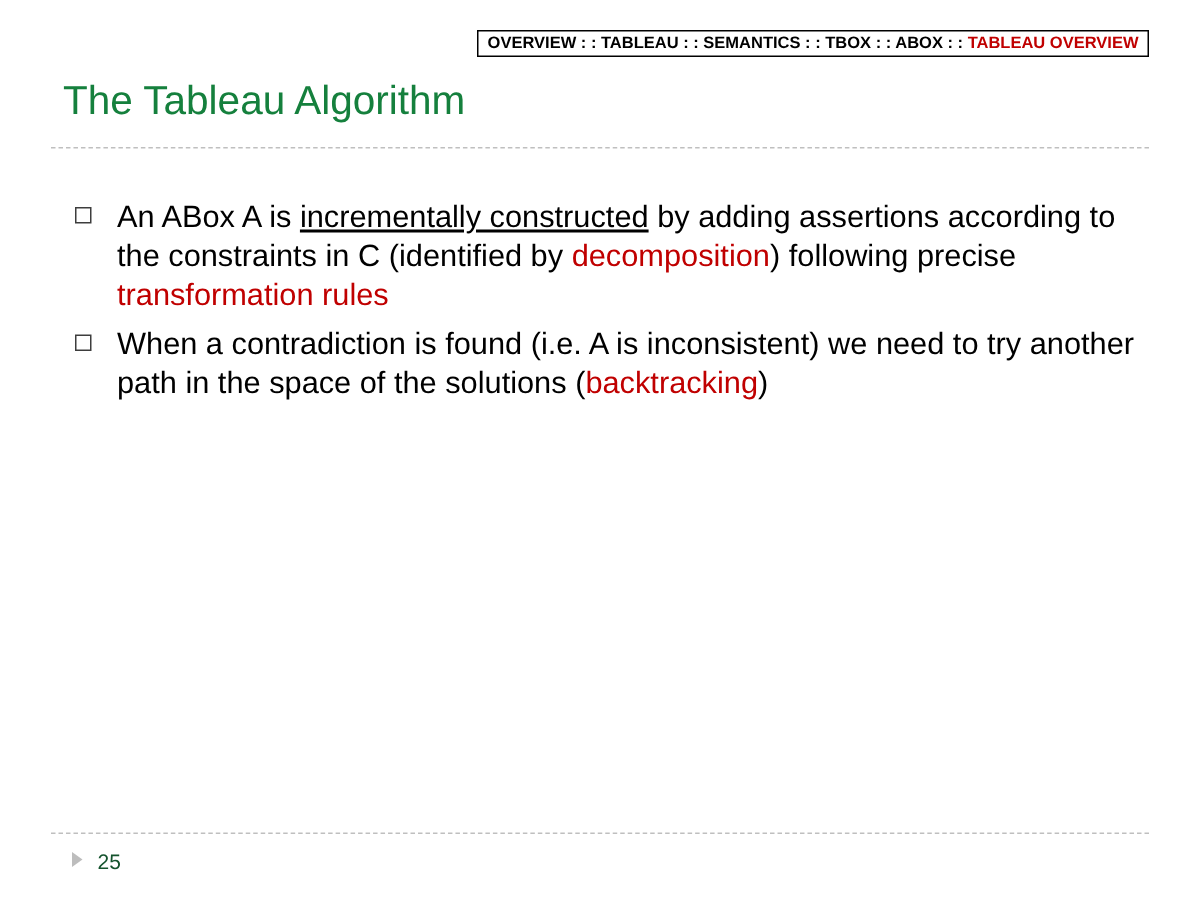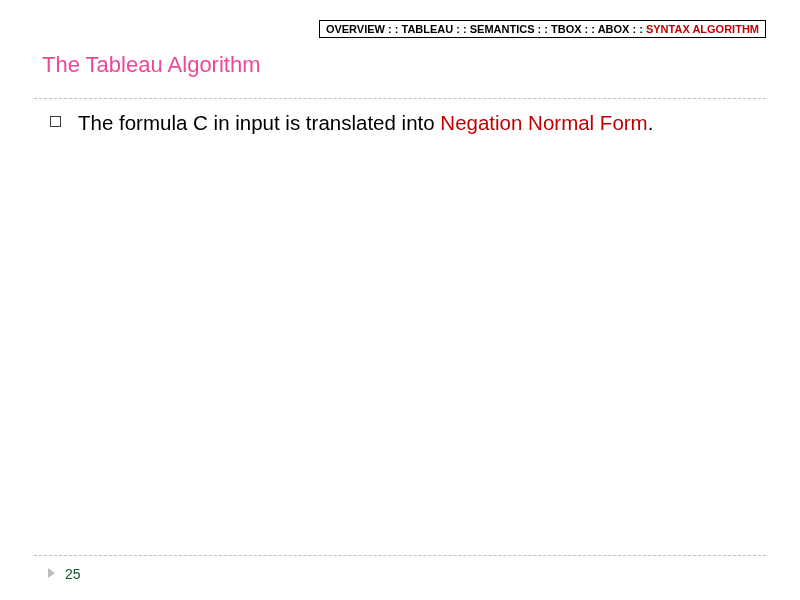--- a/index.html
+++ b/index.html
@@ -27,23 +27,23 @@
     font-size: 11px;
     font-weight: 700;
     white-space: nowrap;
   }
   .breadcrumb .sep { font-weight: 700; }
   .breadcrumb .active { color: #c00000; }
   .title {
     position: absolute;
     left: 42px;
     top: 52px;
-    font-size: 22px;
+    font-size: 27px;
     font-weight: 400;
-    color: #ec4899;
+    color: #15803d;
   }
   .hr-dashed {
     position: absolute;
     left: 34px;
     right: 34px;
     border: none;
     border-top: 1px dashed #bfbfbf;
     margin: 0;
   }
   .hr-top { top: 98px; }
@@ -98,35 +98,36 @@
     vertical-align: 1px;
     margin-right: 10px;
   }
 </style>
 </head>
 <body>
 
 <div class="slide">
 
   <div class="breadcrumb">
-    <span>OVERVIEW</span><span class="sep"> : : </span><span>TABLEAU</span><span class="sep"> : : </span><span>SEMANTICS</span><span class="sep"> : : </span><span>TBOX</span><span class="sep"> : : </span><span>ABOX</span><span class="sep"> : : </span><span class="active">SYNTAX ALGORITHM</span>
+    <span>OVERVIEW</span><span class="sep"> : : </span><span>TABLEAU</span><span class="sep"> : : </span><span>SEMANTICS</span><span class="sep"> : : </span><span>TBOX</span><span class="sep"> : : </span><span>ABOX</span><span class="sep"> : : </span><span class="active">TABLEAU OVERVIEW</span>
   </div>
 
   <div class="title">The Tableau Algorithm</div>
 
   <hr class="hr-dashed hr-top">
 
   <div class="content">
+    <div class="block-gap"></div>
     <ul>
       <li>
-        <span>The formula C in input is translated into </span><span class="red">Negation Normal Form</span><span>.</span>
+        <span>An ABox A is </span><span class="u">incrementally constructed</span><span> by adding assertions according to the constraints in C (identified by </span><span class="red">decomposition</span><span>) following precise </span><span class="red">transformation rules</span>
       </li>
-    </ul>
-    <div class="block-gap"></div>
-    <ul>
+      <li>
+        <span>When a contradiction is found (i.e. A is inconsistent) we need to try another path in the space of the solutions (</span><span class="red">backtracking</span><span>)</span>
+      </li>
     </ul>
     <div class="block-gap"></div>
   </div>
 
   <hr class="hr-dashed hr-bottom">
 
   <div class="footer">
     <span class="foot-arrow"></span><span>25</span>
   </div>
 

